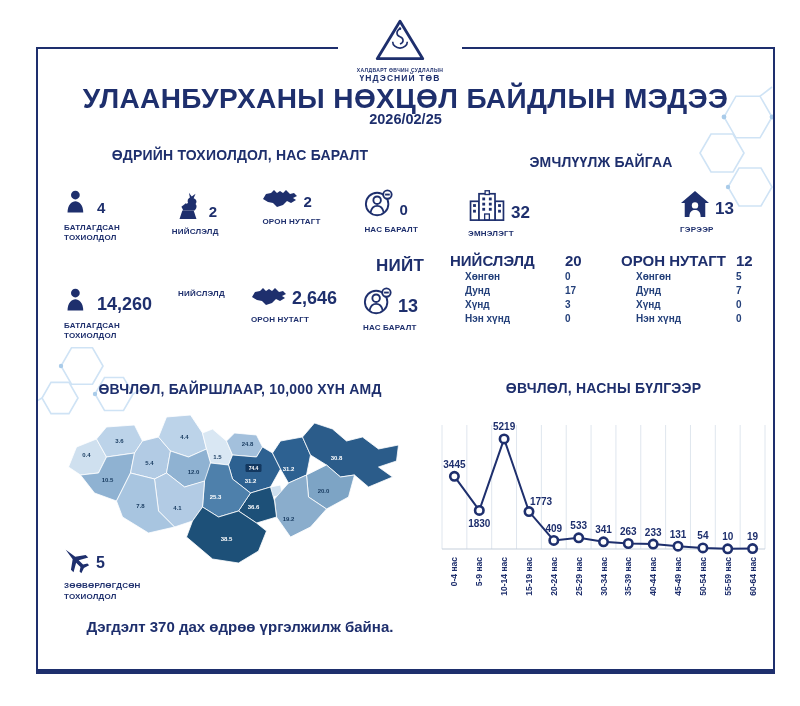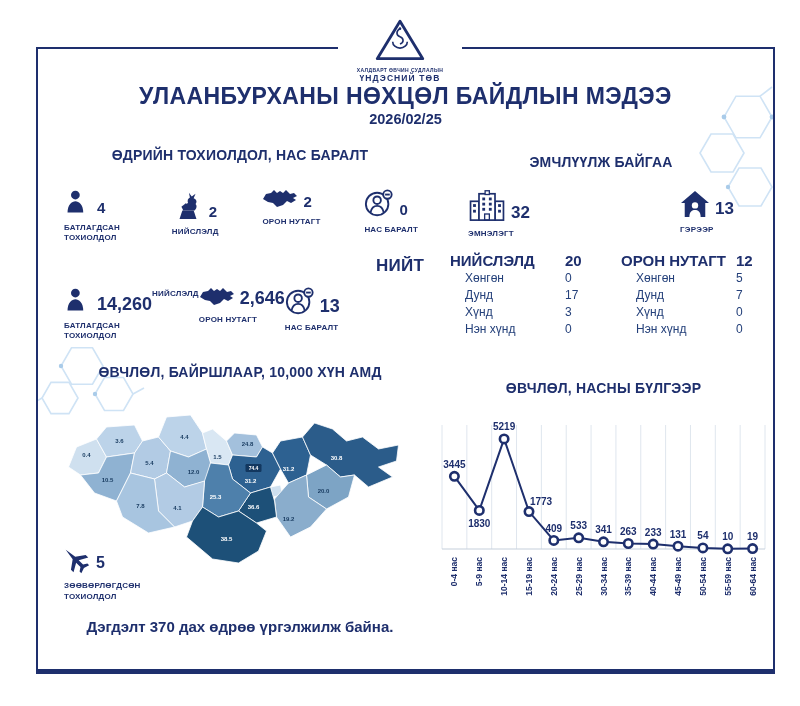--- a/index.html
+++ b/index.html
@@ -7,47 +7,47 @@
           font-family:"Liberation Sans","DejaVu Sans",sans-serif;color:#1e2f6d;}
   .card{position:absolute;left:36px;top:47px;width:735px;height:620px;background:#ffffff;
         border:2px solid #1e2f6d;border-bottom-width:5px;overflow:hidden;}
   .hex{position:absolute;z-index:0;}
   .content{position:relative;z-index:1;}
   .logo-wrap{position:absolute;left:338px;top:18px;width:124px;background:#ffffff;
              text-align:center;z-index:3;padding-bottom:2px;}
   .org1{font-size:5px;font-weight:bold;letter-spacing:.4px;margin-top:1px;}
   .org2{font-size:8.5px;font-weight:bold;letter-spacing:1.1px;}
   .title{position:absolute;left:0;top:34px;width:100%;text-align:center;
-         font-size:23px;font-weight:bold;letter-spacing:.4px;}
+         font-size:28px;font-weight:bold;letter-spacing:.4px;}
   .date{position:absolute;left:0;top:62px;width:100%;text-align:center;
         font-size:14.5px;font-weight:bold;}
   .sec-h{position:absolute;font-weight:bold;font-size:14px;text-align:center;letter-spacing:.2px;}
   #daily-heading{left:18px;top:98px;width:368px;}
   #total-heading{left:18px;top:207px;width:368px;font-size:17px;text-align:right;}
   #treat-heading{left:400px;top:105px;width:326px;}
-  #map-heading{left:18px;top:315px;width:368px;}
+  #map-heading{left:18px;top:332px;width:368px;}
   #chart-heading{left:398px;top:331px;width:335px;text-align:center;}
   .stat-row{position:absolute;display:flex;}
   #daily-row{left:26px;top:139px;width:354px;justify-content:space-between;}
-  #total-row{left:26px;top:237px;width:354px;}
+  #total-row{left:26px;top:237px;width:354px;justify-content:space-between;}
   #treat-row{left:430px;top:141px;width:266px;justify-content:space-between;gap:52px;}
   .stat{display:flex;flex-direction:column;align-items:flex-start;max-width:88px;}
   .stat-top{display:flex;align-items:flex-end;gap:5px;}
   .stat-value{font-weight:bold;font-size:15px;line-height:1;padding-bottom:5px;}
   .total .stat-value{font-size:18px;}
   .treat .stat-value{font-size:17px;}
   .stat-label{font-size:8px;font-weight:bold;margin-top:3px;line-height:1.3;
               letter-spacing:.2px;max-width:64px;}
   .treat .stat-label{max-width:90px;}
   #severity{position:absolute;left:412px;top:203px;width:316px;display:flex;gap:26px;}
   .sev{flex:1;}
   .sev-head{display:flex;font-weight:bold;font-size:15px;}
   .sev-title{flex:1;}
   .sev-total{width:30px;}
-  .sev-row{display:flex;font-size:12px;font-weight:normal;color:#24407a;padding:1.5px 0;}
+  .sev-row{display:flex;font-size:10px;font-weight:bold;color:#24407a;padding:1.5px 0;}
   .sev-label{flex:1;padding-left:15px;}
   .sev-val{width:30px;}
   #map-svg{position:absolute;left:22px;top:366px;}
   #imported{position:absolute;left:26px;top:499px;}
   .imp-top{display:flex;align-items:center;gap:6px;}
   .imp-val{font-size:16px;font-weight:bold;}
   .imp-label{font-size:8px;font-weight:bold;margin-top:2px;line-height:1.4;letter-spacing:.2px;}
   #note{position:absolute;left:18px;top:569px;width:368px;text-align:center;
         font-weight:bold;font-size:15px;}
   #chart-svg{position:absolute;left:398px;top:352px;}

